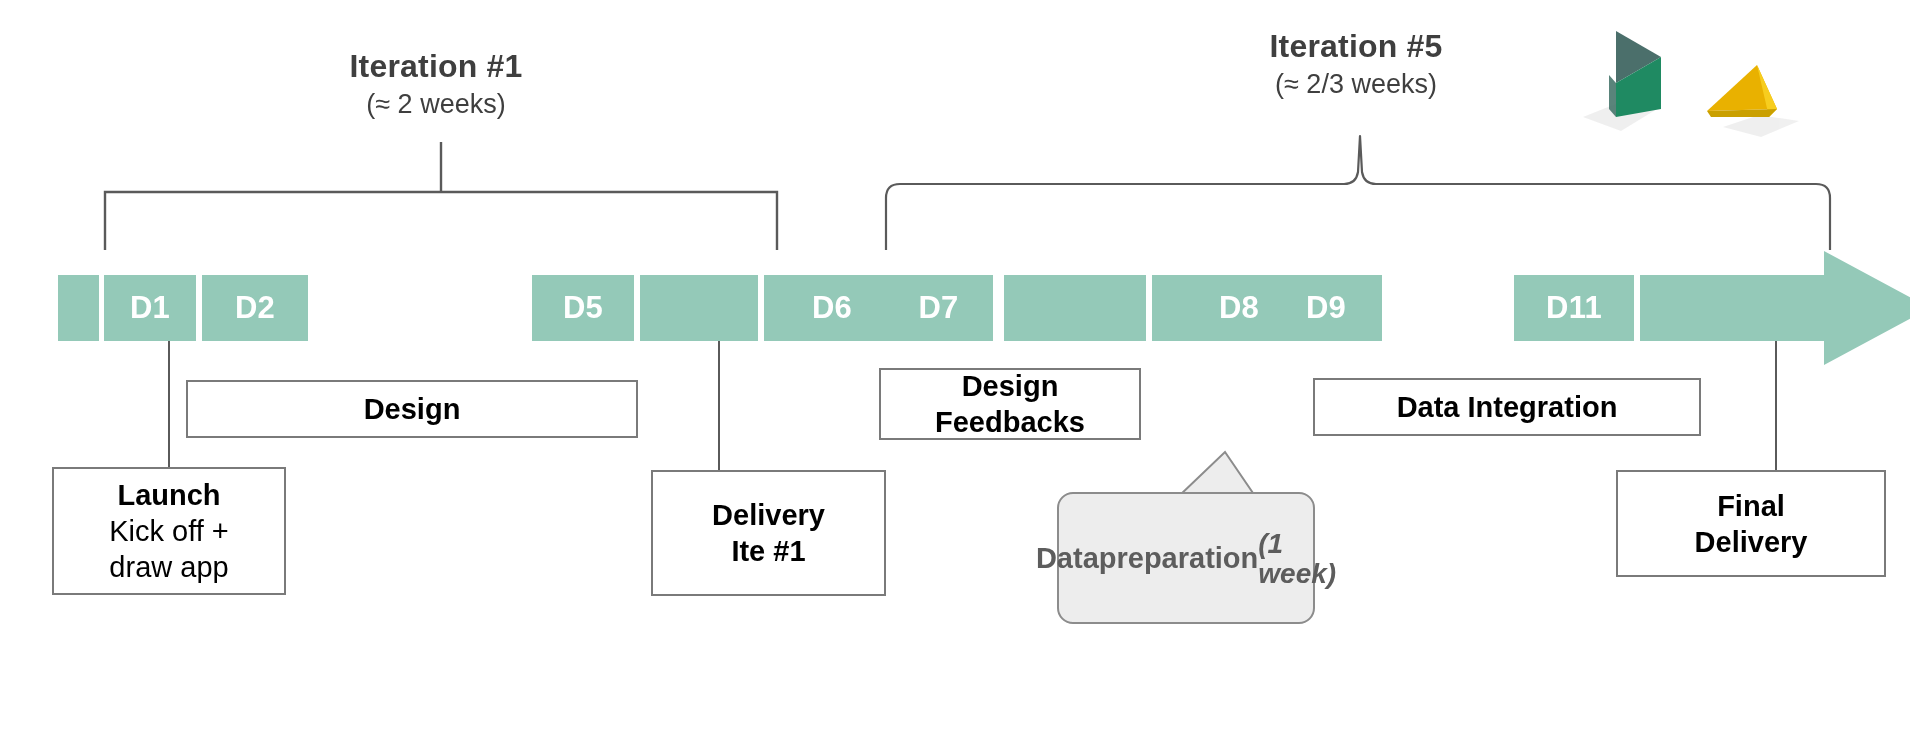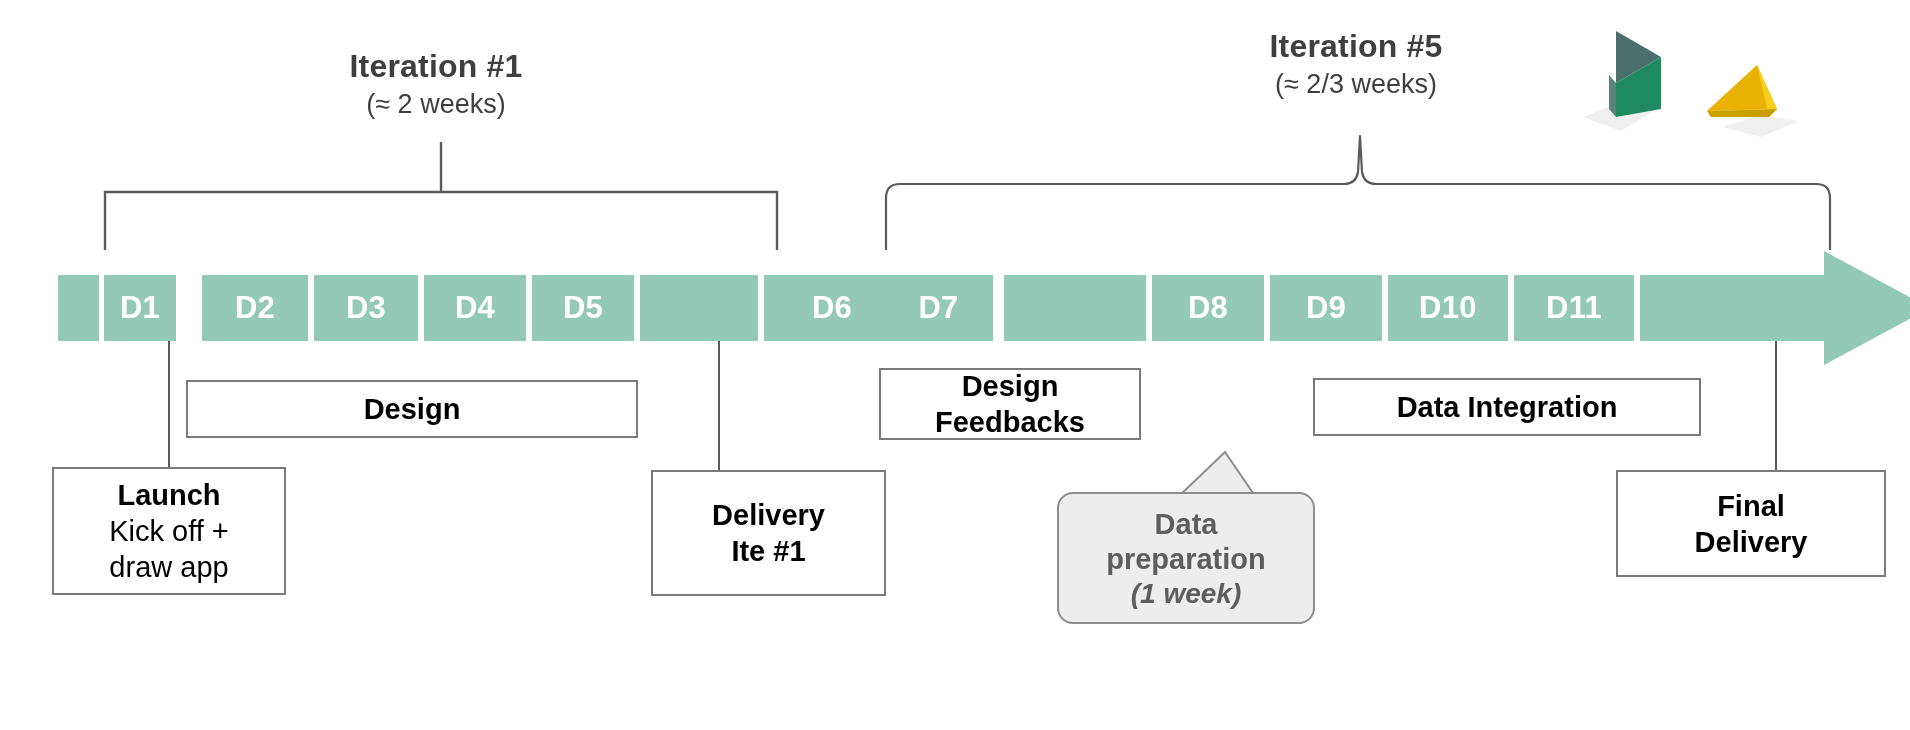--- a/index.html
+++ b/index.html
@@ -30,21 +30,21 @@
   .box{position:absolute;background:#ffffff;border:2px solid #7a7a7a;
        box-sizing:border-box;display:flex;flex-direction:column;
        align-items:center;justify-content:center;color:#000000;}
   .box .ln{font-size:29px;font-weight:bold;line-height:36px;white-space:nowrap;}
   .box .ln.reg{font-weight:normal;}
 
   
   .callout{position:absolute;}
   .callout .bubble{position:absolute;left:0;top:42px;width:258px;height:132px;
       background:#ededed;border:2px solid #8c8c8c;border-radius:16px;box-sizing:border-box;
-      display:flex;flex-direction:column;align-items:center;justify-content:center;
+      display:flex;flex-direction:row;align-items:center;justify-content:center;
       color:#5d5d5d;}
   .callout .bubble .cl{font-size:29px;font-weight:bold;line-height:35px;}
   .callout .bubble .cs{font-size:28px;font-weight:bold;font-style:italic;line-height:30px;margin-top:2px;}
   .callout .tail{position:absolute;left:120px;top:0;}
 
   
   .logo{position:absolute;}
 </style>
 </head>
 <body>
@@ -69,32 +69,29 @@
   </div>
 
   <div class="bracket" style="left:842px;top:134px;">
     <svg width="960" height="116" viewBox="0 0 960 116">
       <path d="M8 116 L8 64 Q8 50 22 50 L466 50 Q478 50 480 38 L482 2 L484 38 Q486 50 498 50 L938 50 Q952 50 952 64 L952 116" fill="none" stroke="#5a5a5a" stroke-width="2.2" stroke-linejoin="round"></path>
     </svg>
   </div>
 
   <div class="tl" style="left:0;top:275px;width:1910px;height:66px;">
     <div class="seg" style="left:22px;width:41px;"></div>
-    <div class="seg" style="left:68px;width:72px;">D1</div>
+    <div class="seg" style="left:68px;width:92px;">D1</div>
     <div class="seg" style="left:166px;width:106px;">D2</div>
-    <div class="seg" style="left:278px;width:104px;">D3</div>
-    <div class="seg" style="left:388px;width:102px;">D4</div>
     <div class="seg" style="left:496px;width:102px;">D5</div>
     <div class="seg" style="left:604px;width:118px;"></div>
     <div class="seg" style="left:728px;width:136px;">D6</div>
     <div class="seg" style="left:848px;width:109px;">D7</div>
     <div class="seg" style="left:968px;width:142px;"></div>
-    <div class="seg" style="left:1116px;width:112px;">D8</div>
+    <div class="seg" style="left:1116px;width:112px;padding-left:31px;">D8</div>
     <div class="seg" style="left:1234px;width:112px;">D9</div>
-    <div class="seg" style="left:1352px;width:120px;">D10</div>
     <div class="seg" style="left:1478px;width:120px;">D11</div>
     <div class="seg" style="left:1604px;width:64px;"></div>
 
     <div class="arrowhead" style="left:1668px;width:226px;">
       <svg width="226" height="114" viewBox="0 0 226 114">
         <polygon points="0,24 120,24 120,0 226,57 120,114 120,90 0,90" fill="#94c9b8"></polygon>
       </svg>
     </div>
   </div>
 

